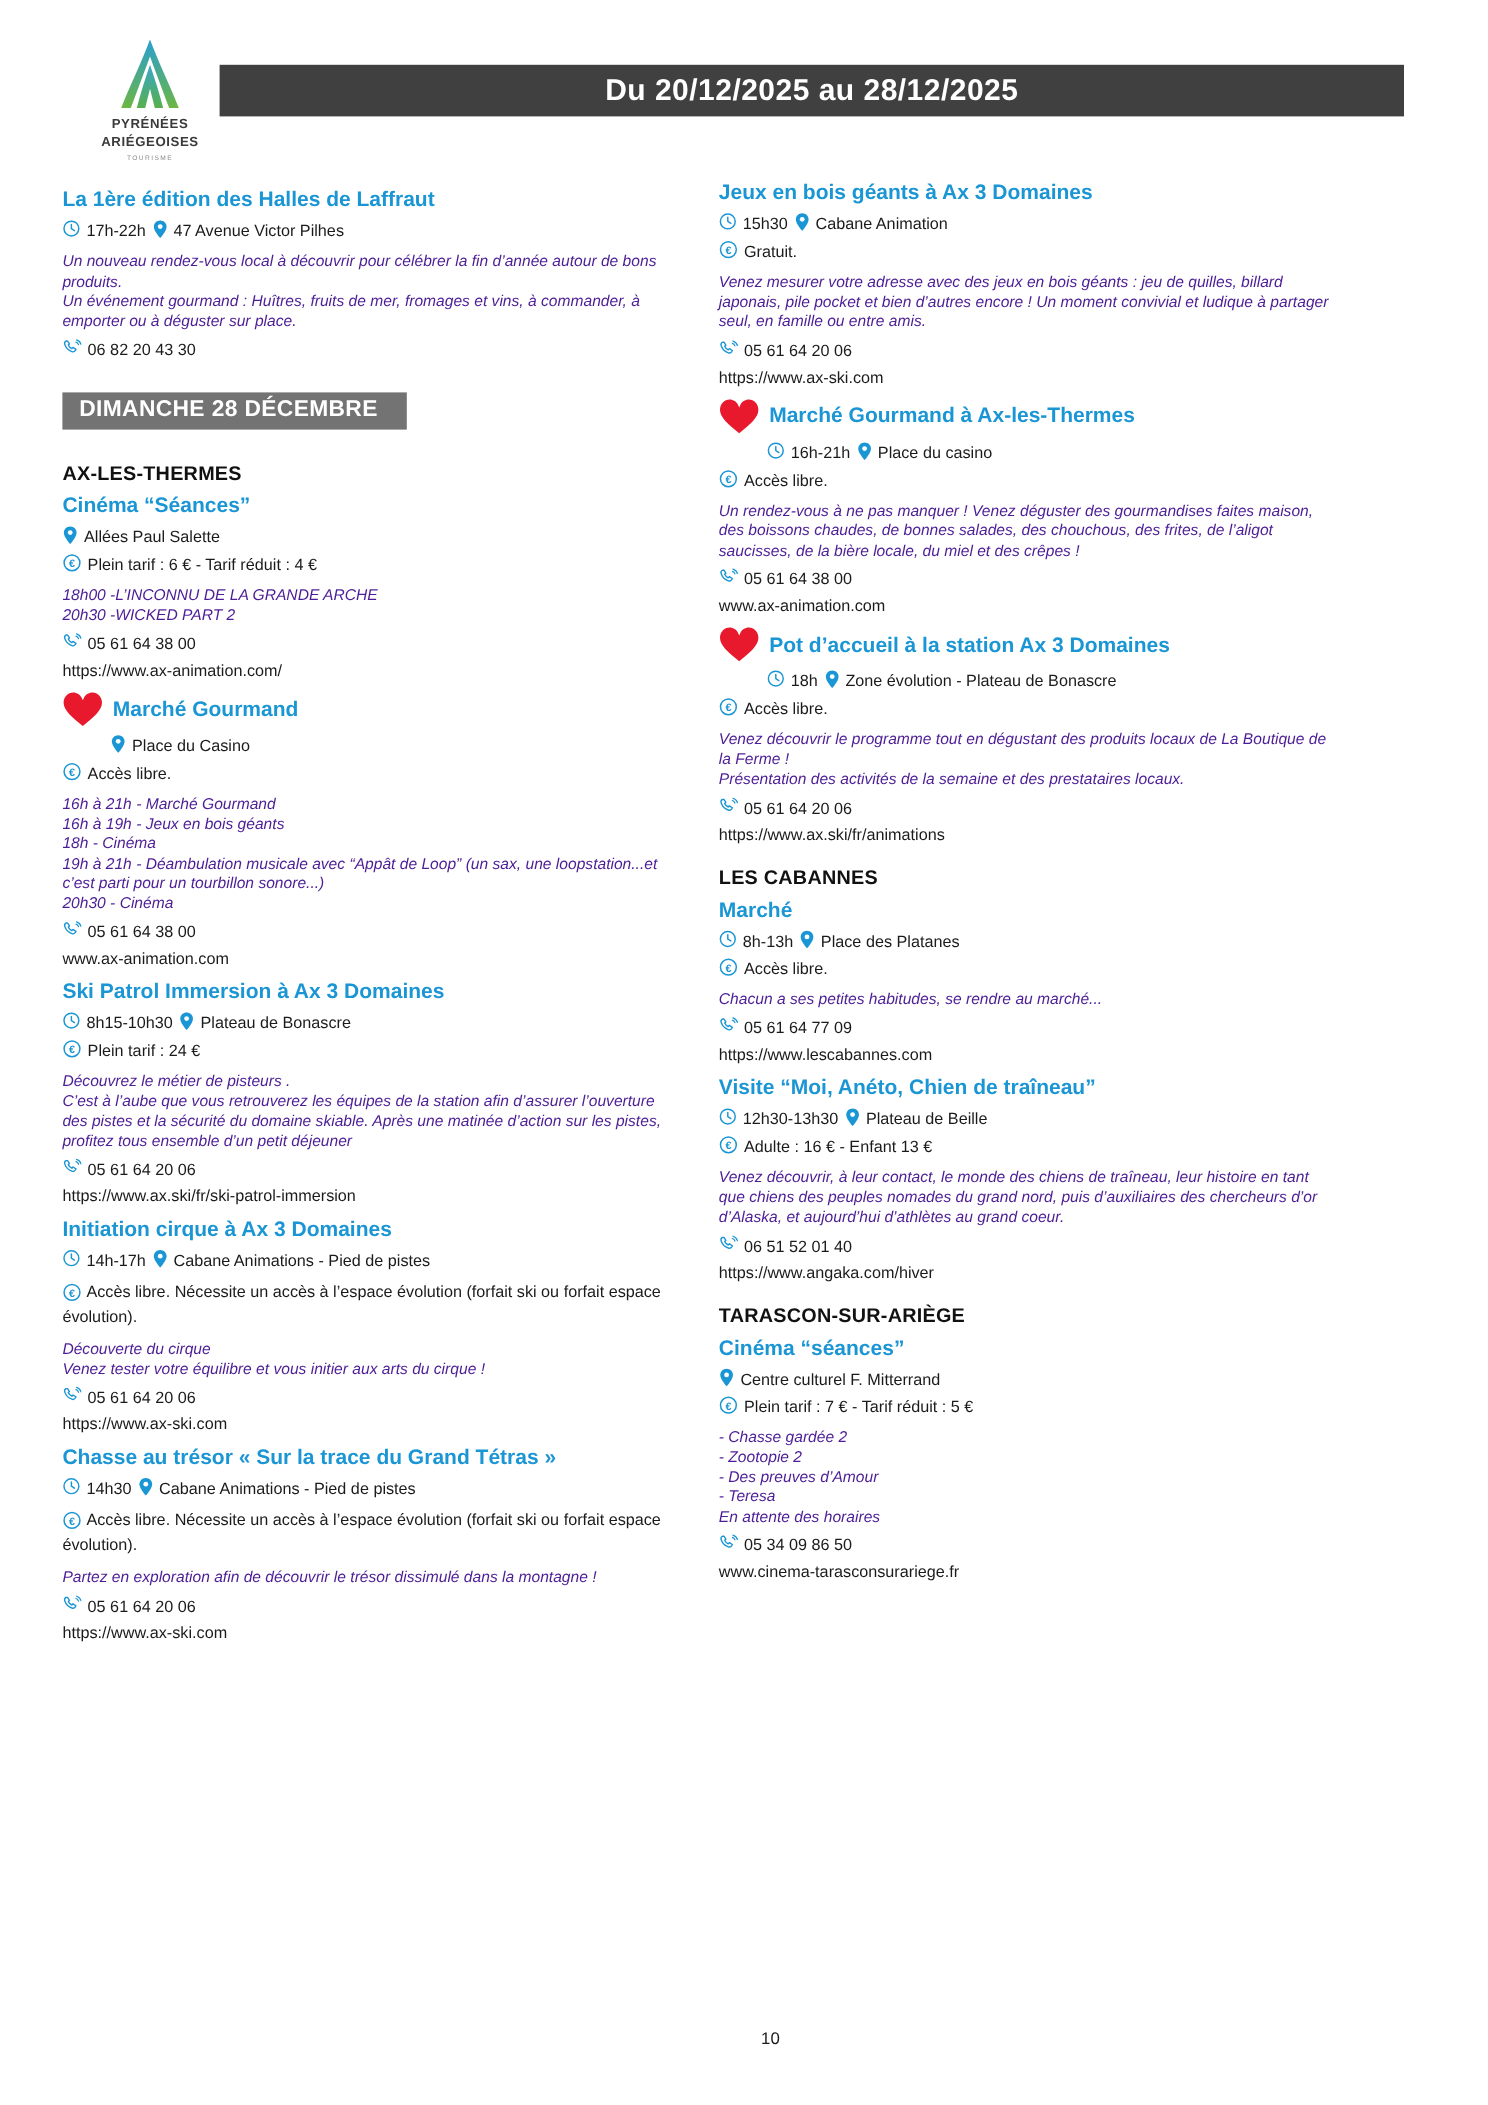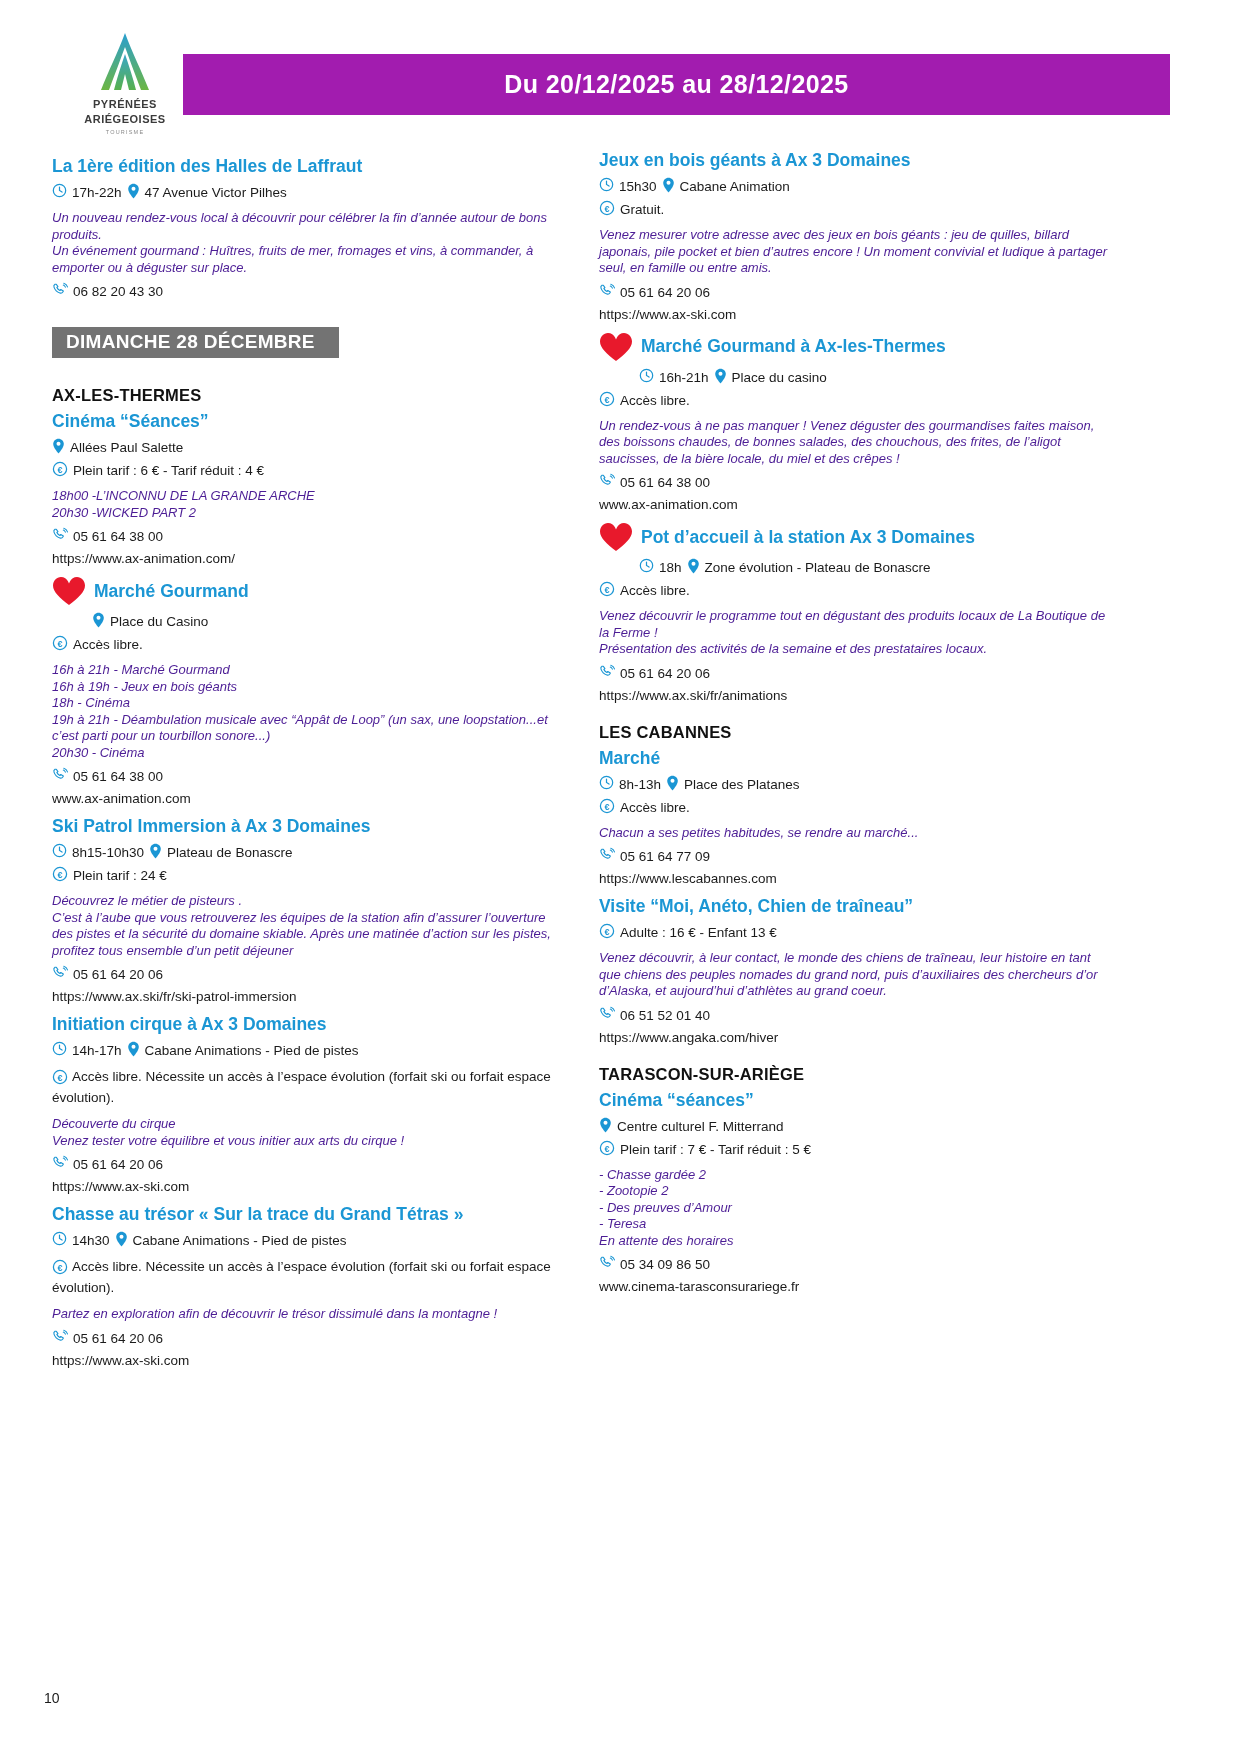--- a/index.html
+++ b/index.html
@@ -42,22 +42,22 @@
     font-size: 5.5px;
     letter-spacing: 1.2px;
     color: #8a8a8a;
     margin-top: 3px;
   }
   .date-banner {
     position: absolute;
     left: 183px;
     top: 54px;
     right: 70px;
-    height: 61px;
-    background: #a21caf;
+    height: 43px;
+    background: #404040;
     color: #ffffff;
     font-size: 25px;
     font-weight: bold;
     letter-spacing: .4px;
     display: flex;
     align-items: center;
     justify-content: center;
   }
 
   
@@ -140,20 +140,21 @@
     margin: 6px 0 2px 0;
   }
   .access-inline .ico { vertical-align: -4px; margin-right: 4px; }
 
   svg.ico { display: inline-block; flex: 0 0 auto; }
 
   .pagenum {
     position: absolute;
     bottom: 48px;
     left: 0; right: 0;
+    text-align: center;
     font-size: 14px;
     color: #1b1b1b;
     padding-left: 44px;
   }
 </style>
 </head>
 <body>
 
 <div class="header">
   <div class="logo">
@@ -520,20 +521,32 @@
             <path d="M11.3 3.1c1 .3 1.8 1.1 2.1 2.1M11.8 1.2c1.8.5 3.2 1.9 3.7 3.7" fill="none" stroke="#1b96d4" stroke-width="1.05" stroke-linecap="round"></path>
           </svg>
         <span class="txt">05 61 64 77 09</span>
       </div>
       <div class="url">https://www.lescabannes.com</div>
     </div>
 
     <div class="event">
       <h2 class="event-title">Visite “Moi, Anéto, Chien de traîneau”</h2>
       <div class="meta">
+        <svg class="ico" width="15" height="15" viewBox="0 0 16 16">
+            <circle cx="8" cy="8" r="6.6" fill="none" stroke="#1b96d4" stroke-width="1.3"></circle>
+            <path d="M8 4.3V8l2.7 1.7" fill="none" stroke="#1b96d4" stroke-width="1.3" stroke-linecap="round"></path>
+          </svg>
+        <span class="txt">12h30-13h30</span>
+        <svg class="ico" width="13" height="16" viewBox="0 0 13 16">
+            <path d="M6.5 0.7C3.5 0.7 1.2 3 1.2 5.9c0 3.8 5.3 9.4 5.3 9.4s5.3-5.6 5.3-9.4C11.8 3 9.5.7 6.5.7z" fill="#1b96d4"></path>
+            <circle cx="6.5" cy="5.8" r="2" fill="#ffffff"></circle>
+          </svg>
+        <span class="txt">Plateau de Beille</span>
+      </div>
+      <div class="meta">
         <svg class="ico" width="16" height="16" viewBox="0 0 16 16">
             <circle cx="8" cy="8" r="6.6" fill="none" stroke="#1b96d4" stroke-width="1.25"></circle>
             <text x="8" y="11.6" font-family="Liberation Sans, sans-serif" font-size="9" font-weight="bold" fill="#1b96d4" text-anchor="middle">€</text>
           </svg>
         <span class="txt">Adulte : 16 € - Enfant 13 €</span>
       </div>
       <div class="desc">Venez découvrir, à leur contact, le monde des chiens de traîneau, leur histoire en tant que chiens des peuples nomades du grand nord, puis d’auxiliaires des chercheurs d’or d’Alaska, et aujourd’hui d’athlètes au grand coeur.</div>
       <div class="meta">
         <svg class="ico" width="16" height="16" viewBox="0 0 16 16">
             <path d="M3 2.2c-1 .6-1.4 1.8-1 2.9.9 2.6 3.3 5 5.9 5.9 1.1.4 2.3 0 2.9-1l.5-.9-2.5-1.6-.9 1c-1.3-.6-2.4-1.7-3-3l1-.9L4.3 2.2z" fill="none" stroke="#1b96d4" stroke-width="1.15" stroke-linejoin="round"></path>

